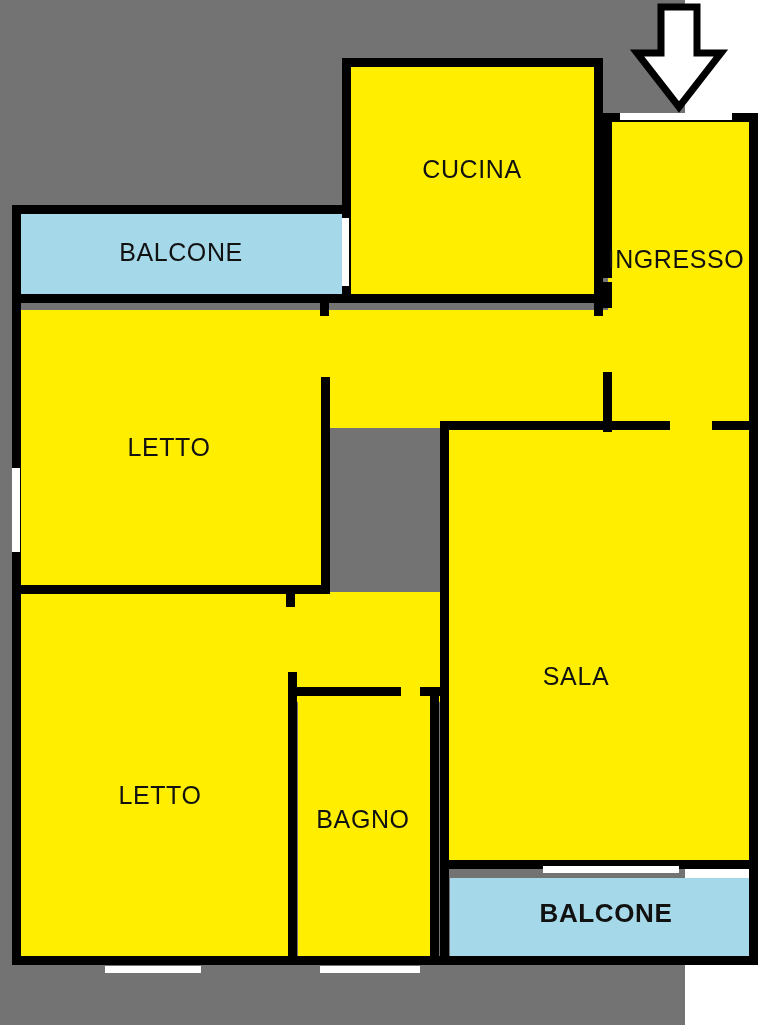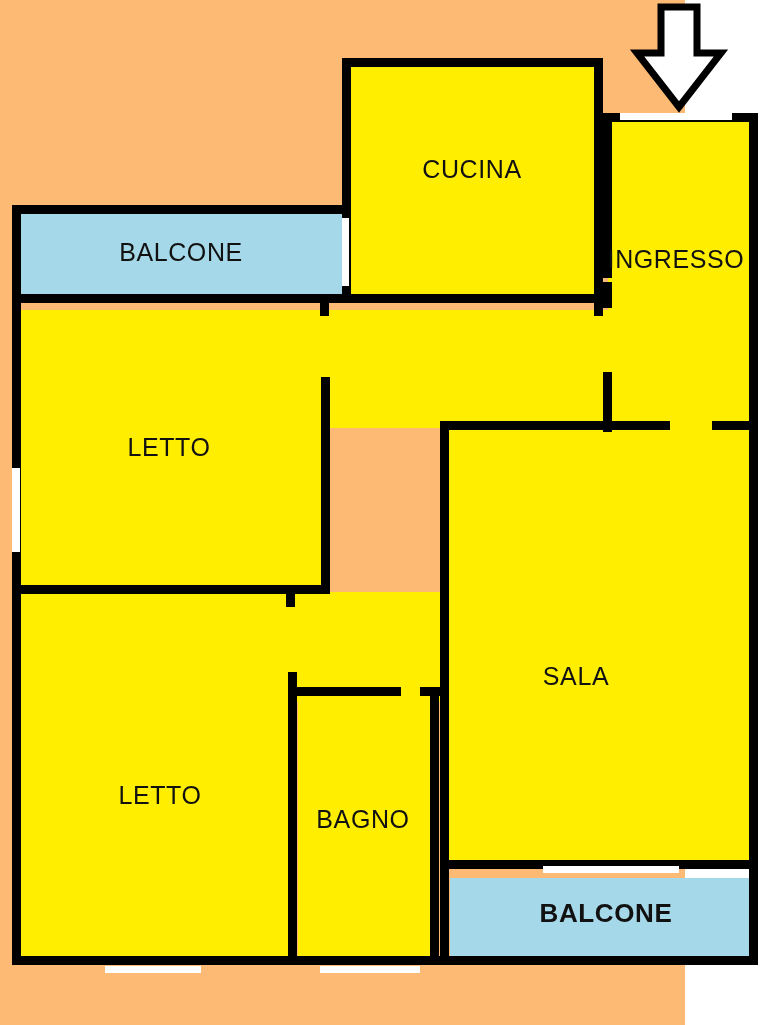--- a/index.html
+++ b/index.html
@@ -10,21 +10,21 @@
   body {
     width: 769px;
     height: 1025px;
     font-family: "Liberation Sans", sans-serif;
     overflow: hidden;
   }
   #floorplan-root {
     position: relative;
     width: 685px;
     height: 1025px;
-    background: #fdba74;
+    background: #737373;
   }
   svg#plan {
     display: block;
     width: 769px;
     height: 1025px;
   }
   .room-label {
     font-family: "Liberation Sans", sans-serif;
     font-size: 25px;
     letter-spacing: 0.6px;

